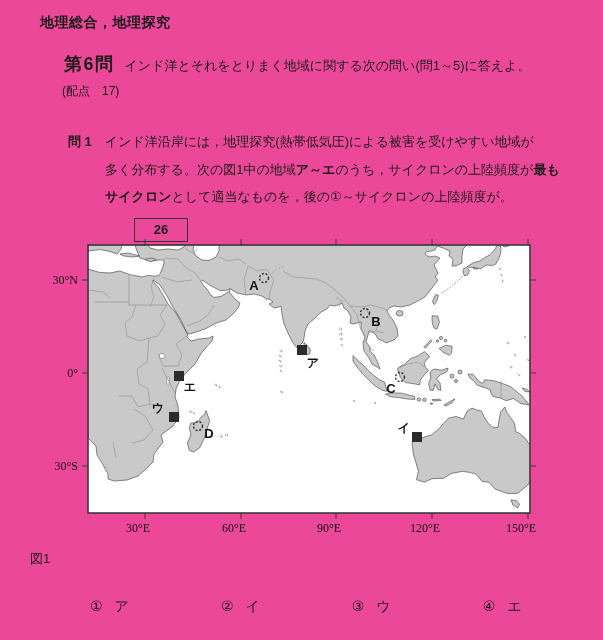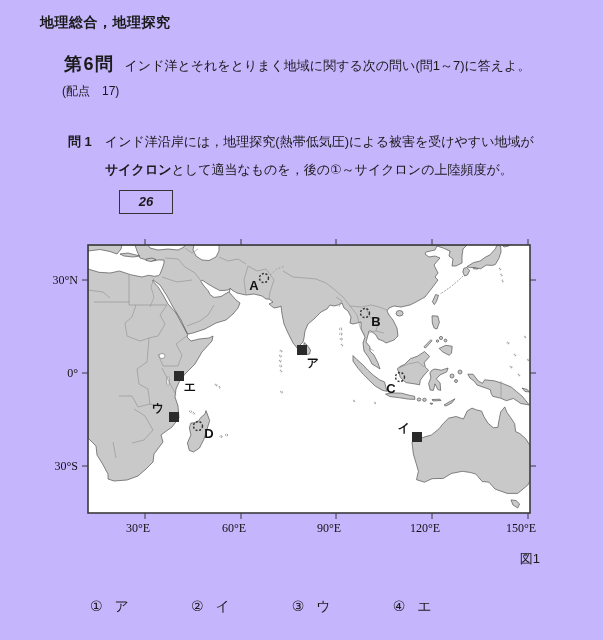--- a/index.html
+++ b/index.html
@@ -1,35 +1,35 @@
 <!DOCTYPE html>
 <html style="--land: #c9c9c9; --coast: #555555; --border: #8f8f8f; --frame: #3a3a3a; --marker: #2b2b2b;"><head>
 <meta charset="utf-8">
 <style>
   :root{
     --land:#c9c9c9; --coast:#555555; --border:#8f8f8f; --frame:#3a3a3a; --marker:#2b2b2b;
   }
   html,body{margin:0;padding:0;background:#ffffff;}
   body{width:603px;height:640px;font-family:"Liberation Sans","DejaVu Sans",sans-serif;color:#1a1a1a;}
-  .page{position:relative;width:603px;height:640px;background:#c4b5fd;overflow:hidden;}
+  .page{position:relative;width:603px;height:640px;background:#ec4899;overflow:hidden;}
   .header{position:absolute;left:40px;top:14px;font-size:14px;font-weight:bold;letter-spacing:0.5px;}
   .qtitle{position:absolute;left:40px;top:52px;white-space:nowrap;}
   .qnum{font-size:18px;font-weight:bold;letter-spacing:1.5px;margin-left:24px;}
   .qintro{font-size:13px;margin-left:10px;}
   .points{position:absolute;left:62px;top:83px;font-size:12px;}
   .q1{position:absolute;left:68px;top:128px;width:505px;font-size:13px;line-height:27.5px;}
   .q1label{font-weight:bold;margin-right:13px;text-align:right;}
   .qline.indent{margin-left:37px;}
   .q1 b{font-weight:bold;}
   .ansbox{display:inline-block;width:52px;height:22px;border:1.6px solid #333;text-align:center;
-          line-height:22px;margin-left:14px;font-size:13px;vertical-align:-5px;font-weight:bold;font-style:italic;}
+          line-height:22px;margin-left:29px;font-size:13px;vertical-align:-5px;font-weight:bold;}
   .map-wrap{position:absolute;left:30px;top:238px;width:510px;}
   .map-wrap svg{display:block;}
-  .caption{width:510px;text-align:right;font-size:13px;margin-top:0px;}
-  .options{position:absolute;left:90px;top:598px;display:flex;gap:62px;font-size:14px;white-space:nowrap;align-items:center;}
+  .caption{width:510px;text-align:left;font-size:13px;margin-top:0px;}
+  .options{position:absolute;left:90px;top:598px;display:flex;gap:92px;font-size:14px;white-space:nowrap;align-items:center;}
   .opt .optlabel{margin-left:12px;}
   
   .ocean{fill:#ffffff;}
   .land{fill:var(--land);stroke:var(--coast);stroke-width:0.7;stroke-linejoin:round;}
   .sea{fill:#ffffff;stroke:var(--coast);stroke-width:0.7;stroke-linejoin:round;}
   .lake{fill:#ffffff;stroke:var(--coast);stroke-width:0.5;}
   .borders{fill:none;stroke:var(--border);stroke-width:0.6;}
   .borders-dashed{fill:none;stroke:var(--border);stroke-width:0.7;stroke-dasharray:2 1.6;}
   .river{fill:none;stroke:#8a8a8a;stroke-width:0.5;}
   .speck{fill:#fff;stroke:#666;stroke-width:0.7;stroke-dasharray:1.5 1;}
@@ -41,27 +41,28 @@
   .kana-label{font-family:"Liberation Sans",sans-serif;font-size:12px;font-weight:bold;fill:#111;text-anchor:middle;}
 </style>
 </head>
 <body>
 
 <div class="page">
 
   <div class="header">地理総合，地理探究</div>
 
   <div class="qtitle">
-    <span class="qnum">第6問</span><span class="qintro">インド洋とそれをとりまく地域に関する次の問い(問1～7)に答えよ。</span>
+    <span class="qnum">第6問</span><span class="qintro">インド洋とそれをとりまく地域に関する次の問い(問1～5)に答えよ。</span>
   </div>
 
   <div class="points">(配点　17)</div>
 
   <div class="q1">
     <div class="qline"><span class="q1label">問 1</span><span>インド洋沿岸には，地理探究(熱帯低気圧)による被害を受けやすい地域が</span></div>
+    <div class="qline indent"><span>多く分布する。次の図1中の地域</span><b>ア～エ</b><span>のうち，サイクロンの上陸頻度が</span><b>最も</b></div>
     <div class="qline indent"><b>サイクロン</b><span>として適当なものを，後の①～サイクロンの上陸頻度が。</span><span class="ansbox">26</span></div>
   </div>
 
   <div class="map-wrap">
     <svg width="510" height="312" viewBox="0 0 510 312">
       <defs>
         <clipPath id="mapclip">
             <rect x="0" y="0" width="442" height="268"></rect>
           </clipPath>
       </defs>

